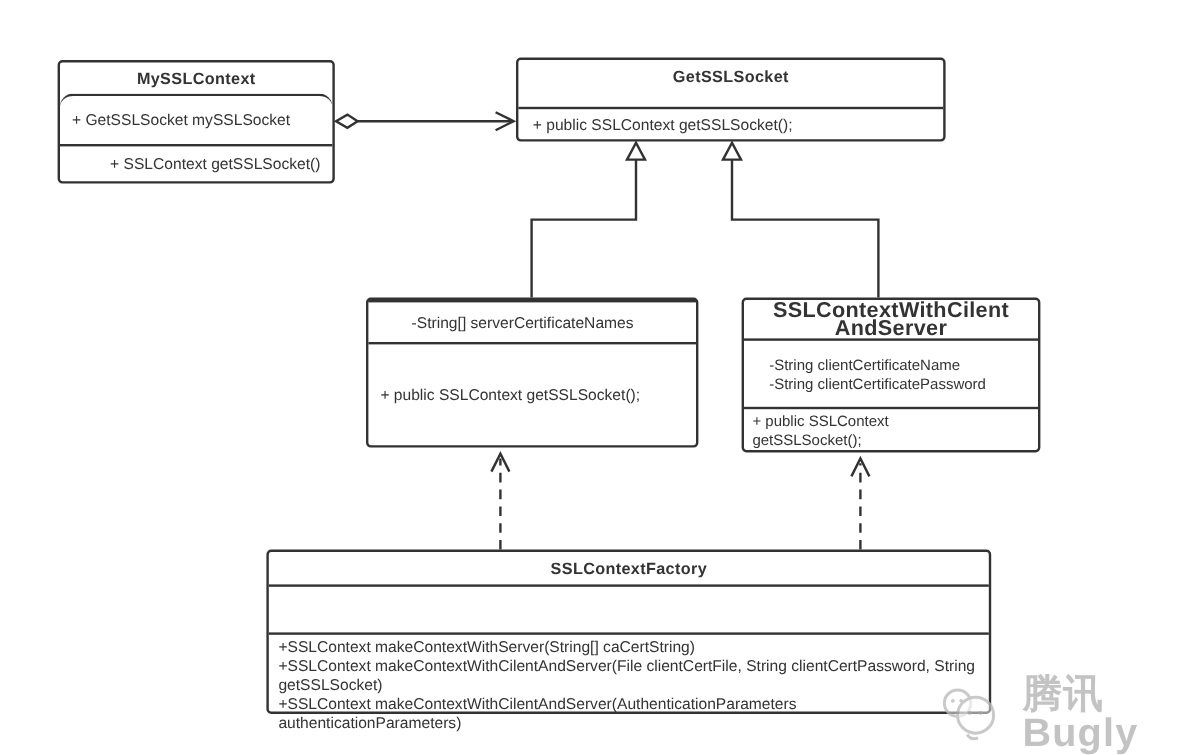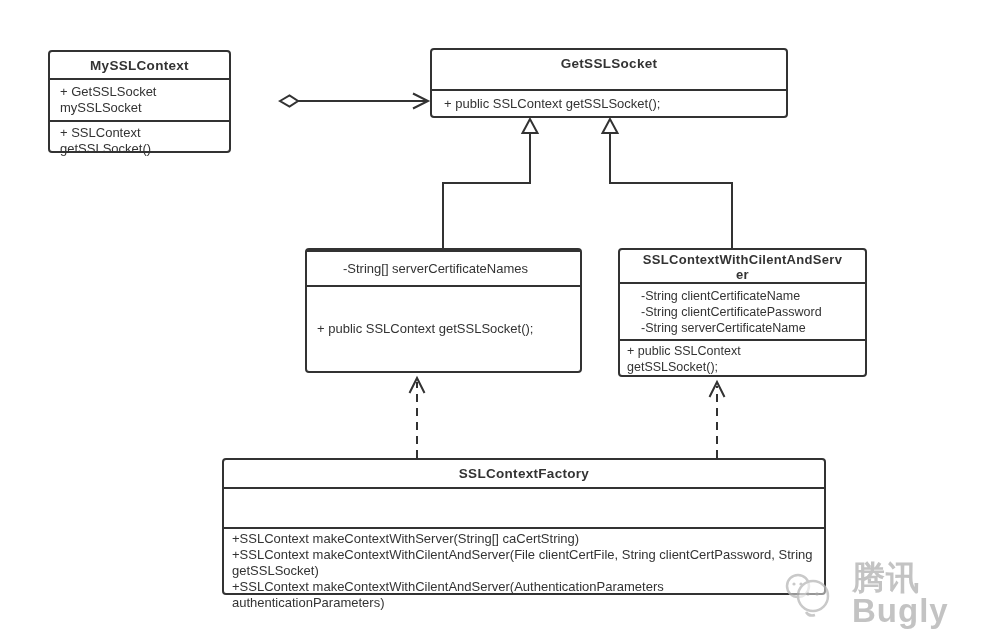--- a/index.html
+++ b/index.html
@@ -42,40 +42,40 @@
     display: flex;
     flex-direction: column;
     justify-content: center;
     font-size: 13px;
     line-height: 16px;
     padding: 3px 10px;
   }
   .uml-sec .line { white-space: normal; }
 
   
-  #box-mysslcontext { left: 48px; top: 50px; width: 183px; height: 103px; }
+  #box-mysslcontext { left: 48px; top: 50px; width: 231px; height: 103px; }
   #box-mysslcontext .uml-title { height: 26px; }
-  #box-mysslcontext .attrs { flex: 0 0 42px; }
-  #box-mysslcontext .methods { flex: 1; }
+  #box-mysslcontext .attrs { flex: 0 0 42px; border-radius: 11px; }
+  #box-mysslcontext .methods { flex: 1; align-items: flex-end; }
 
   
   #box-getsslsocket { left: 430px; top: 48px; width: 358px; height: 70px; gap: 12px; }
   #box-getsslsocket .uml-title { height: 27px; }
   #box-getsslsocket .methods { flex: 1; padding-left: 12px; }
 
   
   #box-sslcontextwithserver { left: 305px; top: 248px; width: 277px; height: 125px; }
   #box-sslcontextwithserver .uml-title { height: 27px; }
   #box-sslcontextwithserver .attrs { flex: 0 0 35px; padding-left: 36px; }
   #box-sslcontextwithserver .methods { flex: 1; }
 
   
   #box-sslcontextwithcilentandserver { left: 618px; top: 248px; width: 249px; height: 129px; }
   #box-sslcontextwithcilentandserver .uml-title {
-    height: 32px; font-size: 13px; line-height: 15px; padding: 0 20px; align-items: flex-end;
+    height: 32px; font-size: 18px; line-height: 15px; padding: 0 20px;
   }
   #box-sslcontextwithcilentandserver .uml-title .wrapword { word-break: break-all; }
   #box-sslcontextwithcilentandserver .attrs { flex: 0 0 57px; font-size: 12.5px; padding: 2px 21px; }
   #box-sslcontextwithcilentandserver .methods { flex: 1; font-size: 12.5px; padding: 2px 7px; justify-content: flex-start; }
   #box-sslcontextwithcilentandserver .methods .line { max-width: 200px; }
 
   
   #box-sslcontextfactory { left: 222px; top: 458px; width: 604px; height: 137px; }
   #box-sslcontextfactory .uml-title { height: 27px; }
   #box-sslcontextfactory .attrs { flex: 0 0 40px; }
@@ -160,21 +160,20 @@
     </div>
   </div>
 
   <div class="uml-box" id="box-sslcontextwithcilentandserver">
     <div class="uml-title">
       <span class="wrapword">SSLContextWithCilentAndServer</span>
     </div>
     <div class="uml-sec attrs">
       <div class="line">-String clientCertificateName</div>
       <div class="line">-String clientCertificatePassword</div>
-      <div class="line">-String serverCertificateName</div>
     </div>
     <div class="uml-sec methods">
       <div class="line">+ public SSLContext getSSLSocket();</div>
     </div>
   </div>
 
   <div class="uml-box" id="box-sslcontextfactory">
     <div class="uml-title">SSLContextFactory</div>
     <div class="uml-sec attrs"></div>
     <div class="uml-sec methods">

